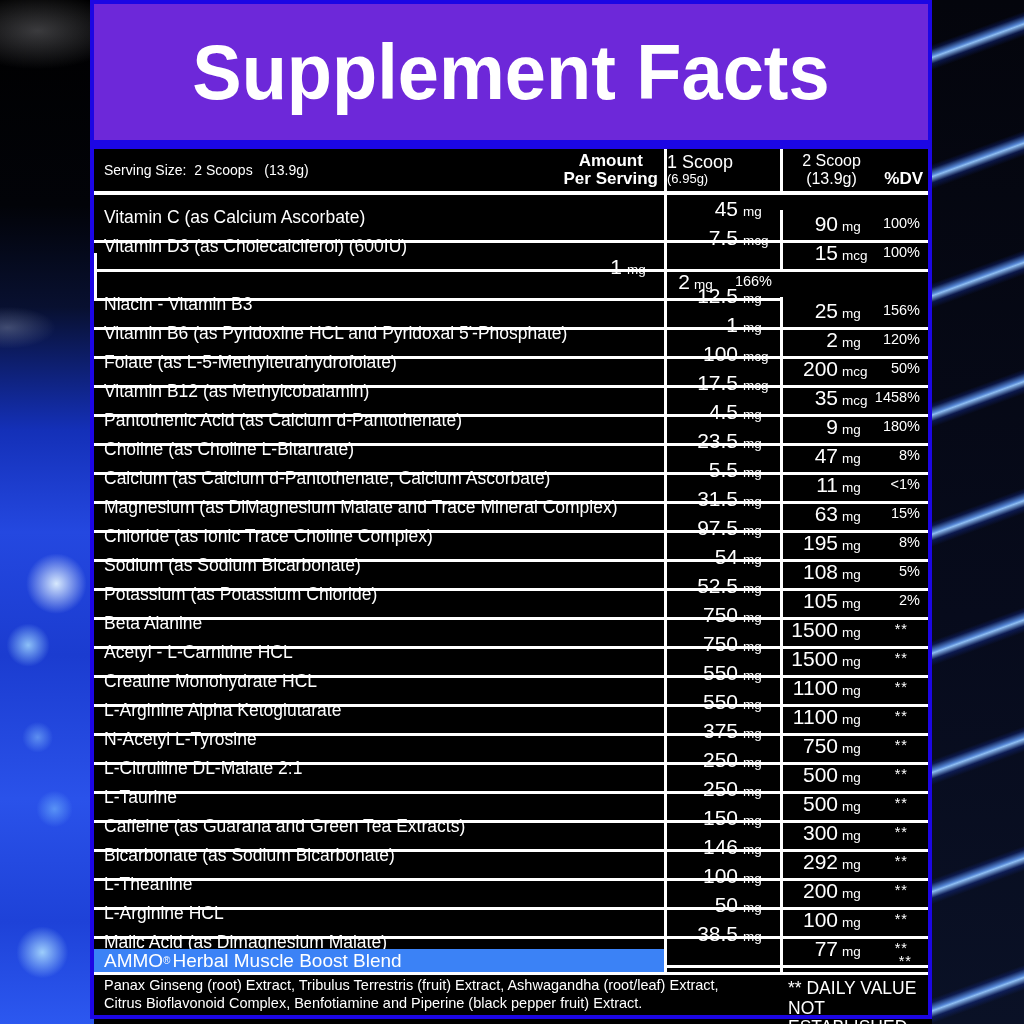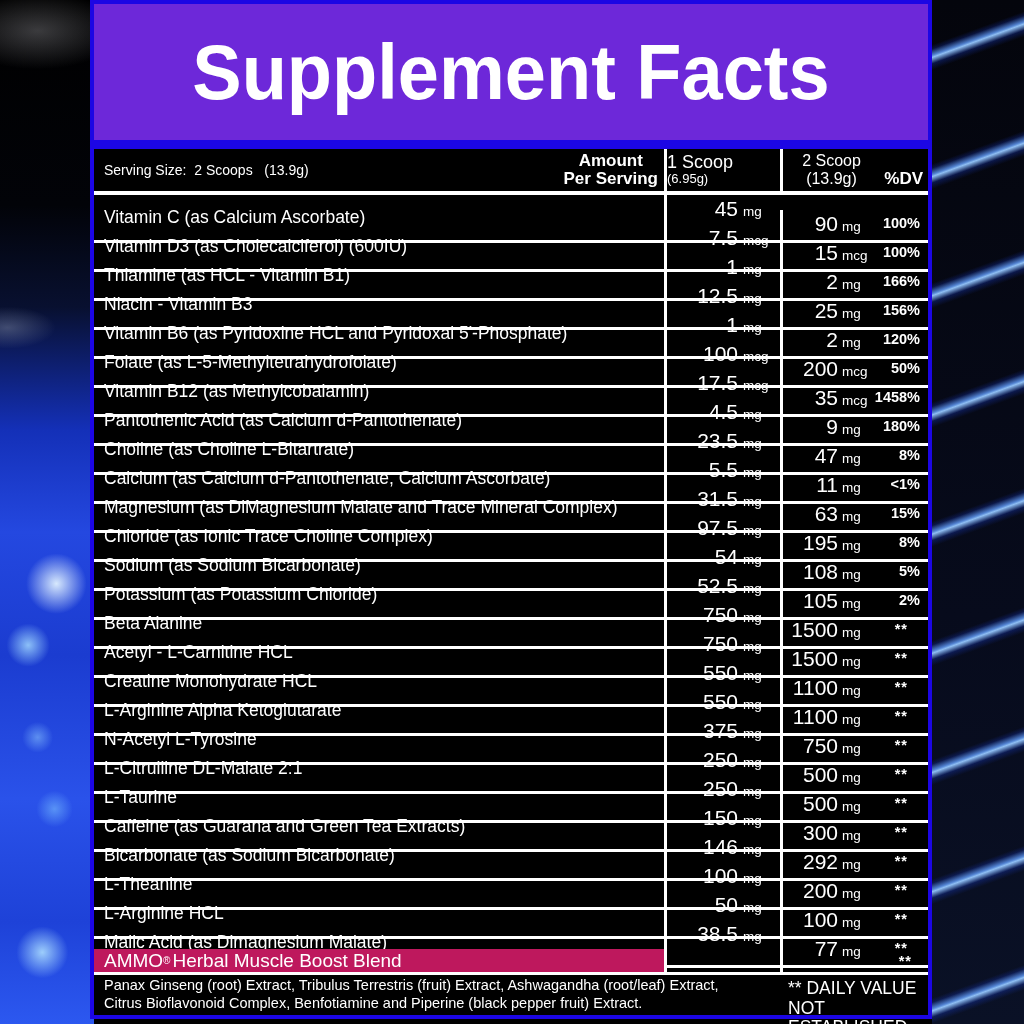--- a/index.html
+++ b/index.html
@@ -69,25 +69,25 @@
   .c-name{display:flex;align-items:center;padding:0 4px 0 10px;font-size:17.5px;
           border-bottom:3px solid #fff;white-space:nowrap;overflow:hidden;}
   .c-a1{border-left:3px solid #fff;border-bottom:3px solid #fff;
         display:flex;align-items:baseline;justify-content:flex-end;padding-right:8px;}
   .c-a2{border-left:3px solid #fff;border-bottom:3px solid #fff;
         display:flex;align-items:flex-start;padding-right:4px;margin-top:15px;}
   .val{font-size:21px;line-height:27px;}
   .unit{font-size:13.5px;line-height:27px;width:34px;padding-left:5px;}
   .amt2{flex:1;display:flex;align-items:baseline;justify-content:flex-end;}
   .amt2 .unit{width:30px;padding-left:4px;}
-  .dv{width:56px;text-align:right;font-size:14.5px;line-height:27px;padding-right:4px;font-weight:bold;}
+  .dv{width:56px;text-align:right;font-size:14.5px;line-height:27px;padding-right:4px;}
   .dv.star{padding-right:16px;letter-spacing:1px;}
   
   .blend{height:26px;}
-  .b-name{background:#be185d;display:flex;align-items:center;padding:0 4px 0 10px;
+  .b-name{background:#3b82f6;display:flex;align-items:center;padding:0 4px 0 10px;
           font-size:19px;border-bottom:3px solid #fff;white-space:nowrap;}
   .b-name sup{font-size:10px;margin:0 2px 0 0;vertical-align:top;line-height:1;}
   .b-a1{border-left:3px solid #fff;border-bottom:3px solid #fff;}
   .b-a2{border-left:3px solid #fff;border-bottom:3px solid #fff;
         display:flex;align-items:center;justify-content:flex-end;}
   .b-a2 .dv{line-height:22px;}
   
   .footer{display:grid;grid-template-columns:1fr 148px;height:40px;}
   .f-ing{font-size:14.5px;line-height:1.24;padding:2px 2px 2px 10px;white-space:pre-line;}
   .f-dv{font-size:17.5px;line-height:1.12;padding:4px 0 0 8px;white-space:pre-line;}
@@ -148,21 +148,20 @@
       </div>
       <div class="c-a2">
         <span class="amt2">
           <span class="val">15</span>
           <span class="unit">mcg</span>
         </span>
         <span class="dv">100%</span>
       </div>
     </div>
       <div class="grid3 row">
-      <div class="c-name">Thiamine (as HCL - Vitamin B1)</div>
       <div class="c-a1">
         <span class="val">1</span>
         <span class="unit">mg</span>
       </div>
       <div class="c-a2">
         <span class="amt2">
           <span class="val">2</span>
           <span class="unit">mg</span>
         </span>
         <span class="dv">166%</span>

